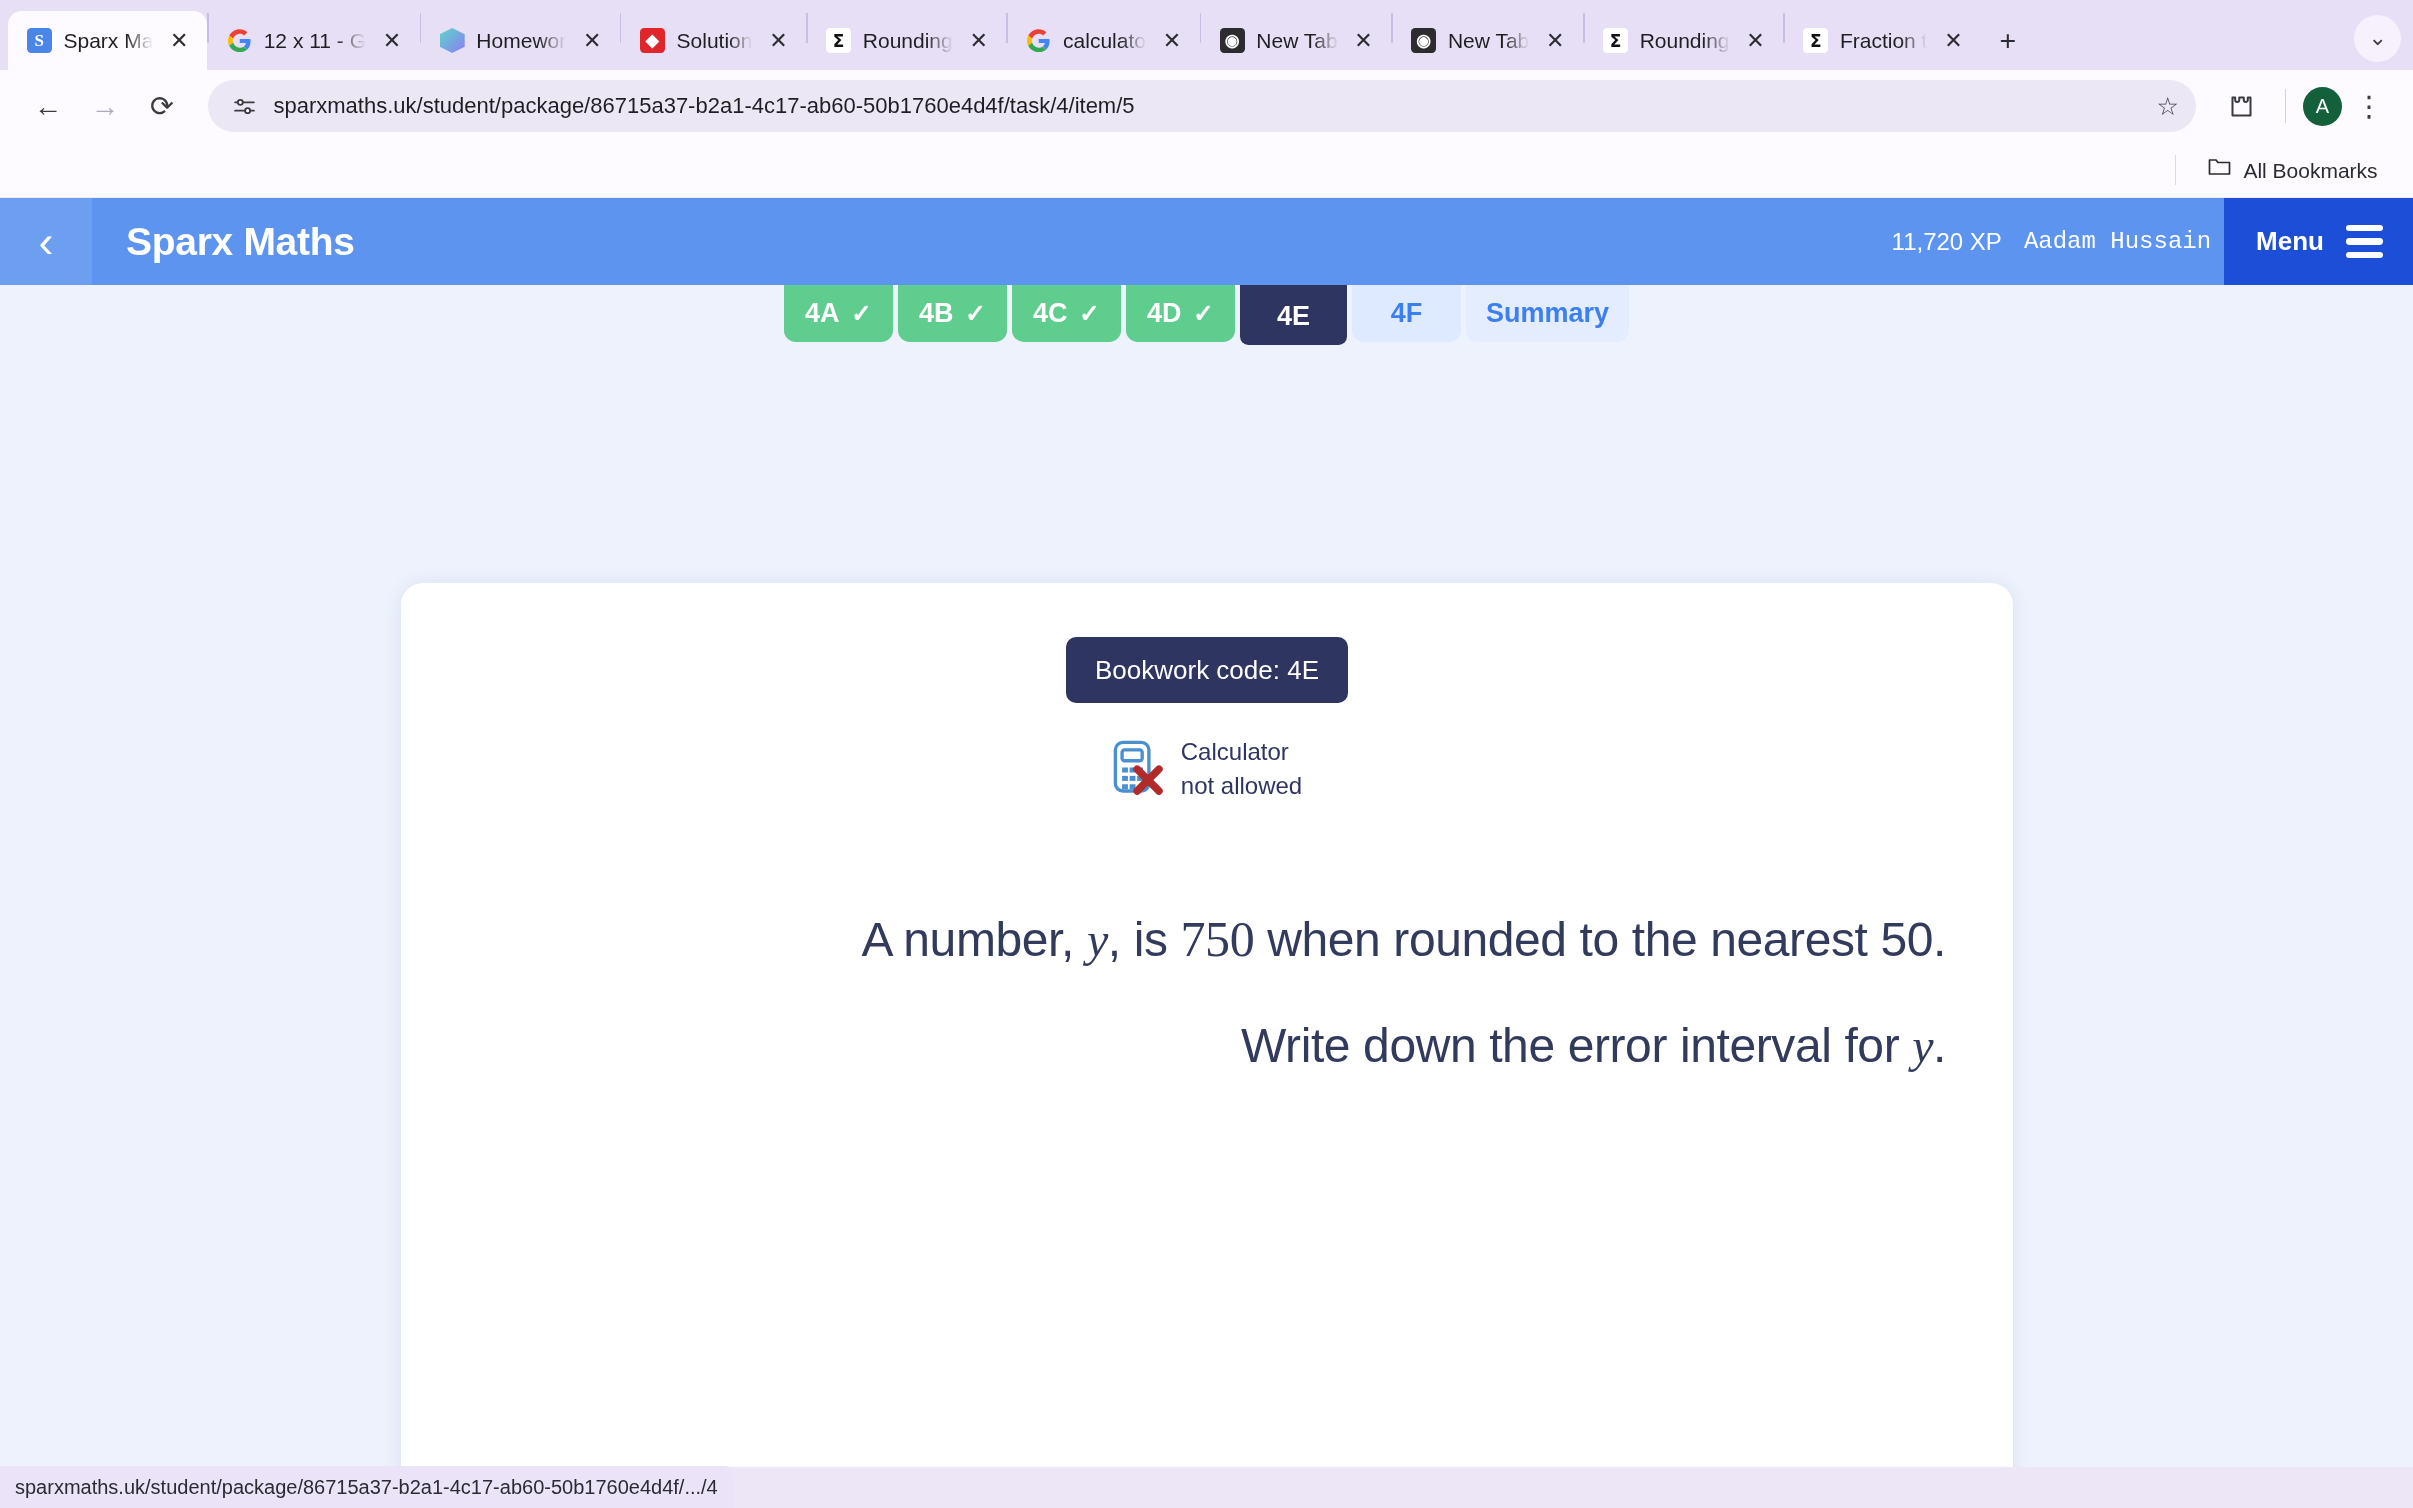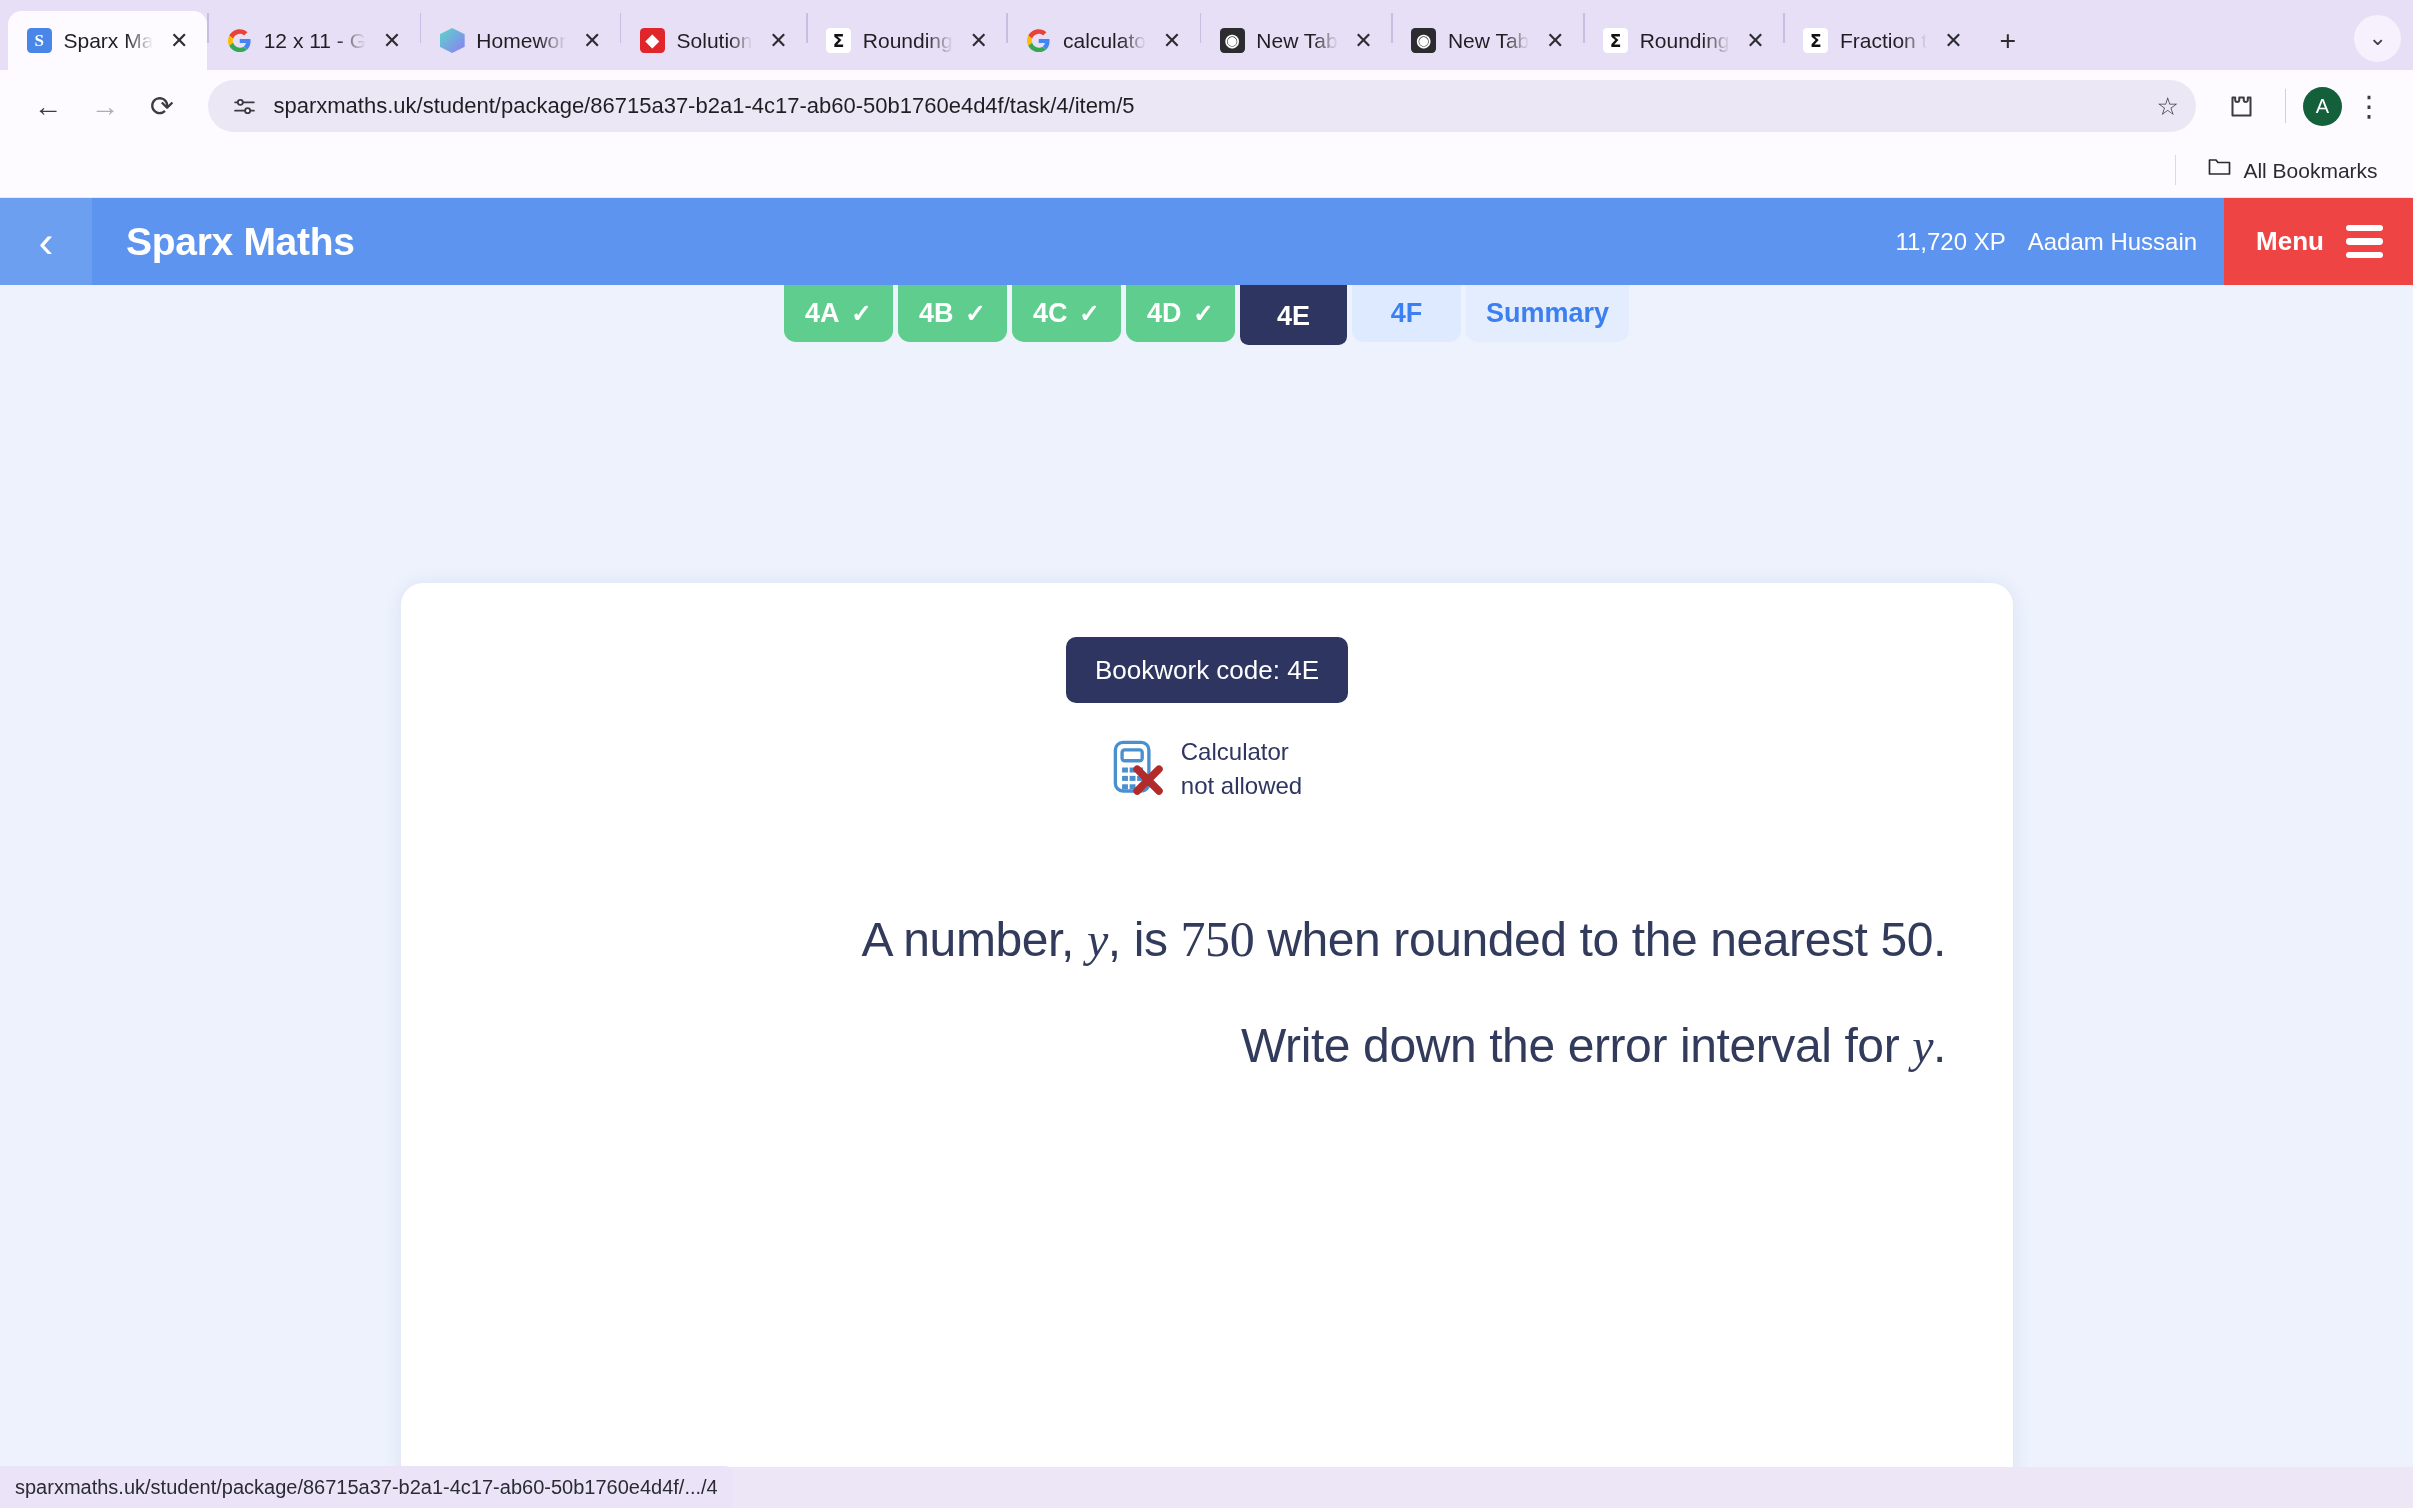--- a/index.html
+++ b/index.html
@@ -74,22 +74,22 @@
   .folder-ic { font-size:22px; }
 
   
   .app { position:absolute; left:0; top:198px; width:2413px; height:1269px; background:#edf2fd; overflow:hidden;}
   .sparx-header { height:87px; background:#5c94ef; display:flex; align-items:center; position:relative; }
   .hdr-back { width:92px; height:87px; background:#6d9ff1; display:flex; align-items:center; justify-content:center;
               color:#fff; font-size:45px; font-weight:300; }
   .hdr-title { color:#fff; font-size:39px; font-weight:bold; margin-left:34px; letter-spacing:-0.3px; }
   .hdr-right { margin-left:auto; display:flex; align-items:stretch; height:87px; }
   .hdr-xp { color:#fff; font-size:24px; display:flex; align-items:center; padding-right:22px; }
-  .hdr-user { color:#fff; font-size:24px; display:flex; align-items:center; padding-right:27px; }
-  .hdr-menu { background:#ef4444; display:flex; align-items:center; gap:22px; padding:0 30px 0 32px; }
+  .hdr-user { color:#fff; font-size:24px; display:flex; align-items:center; padding-right:13px;font-family:Liberation Mono, monospace; }
+  .hdr-menu { background:#1d4ed8; display:flex; align-items:center; gap:22px; padding:0 30px 0 32px; }
   .hdr-menu .mlabel { color:#fff; font-size:26px; font-weight:bold; }
   .burger { display:flex; flex-direction:column; gap:6.7px; }
   .burger span { display:block; width:37px; height:6.7px; background:#fff; border-radius:3.4px; }
 
   
   .tasktabs { display:flex; justify-content:center; align-items:flex-start; gap:5px; padding-top:0; }
   .ttab { height:57px; min-width:109px; border-radius:0 0 11.7px 11.7px; display:flex; align-items:center;
           justify-content:center; gap:11.7px; font-size:27px; font-weight:bold; padding:0 20px; }
   .ttab.done { background:#5fcd8e; color:#fff; }
   .ttab.current { background:#2e3561; color:#fff; height:60px; align-items:flex-end; padding-bottom:13.4px; border-radius:0 0 8.4px 8.4px; min-width:107px;}

